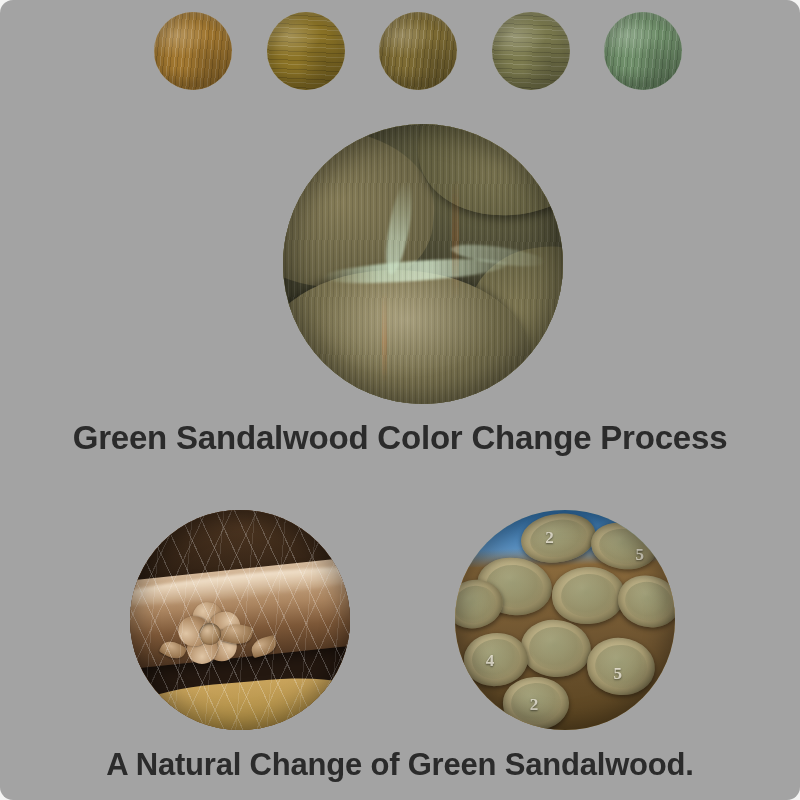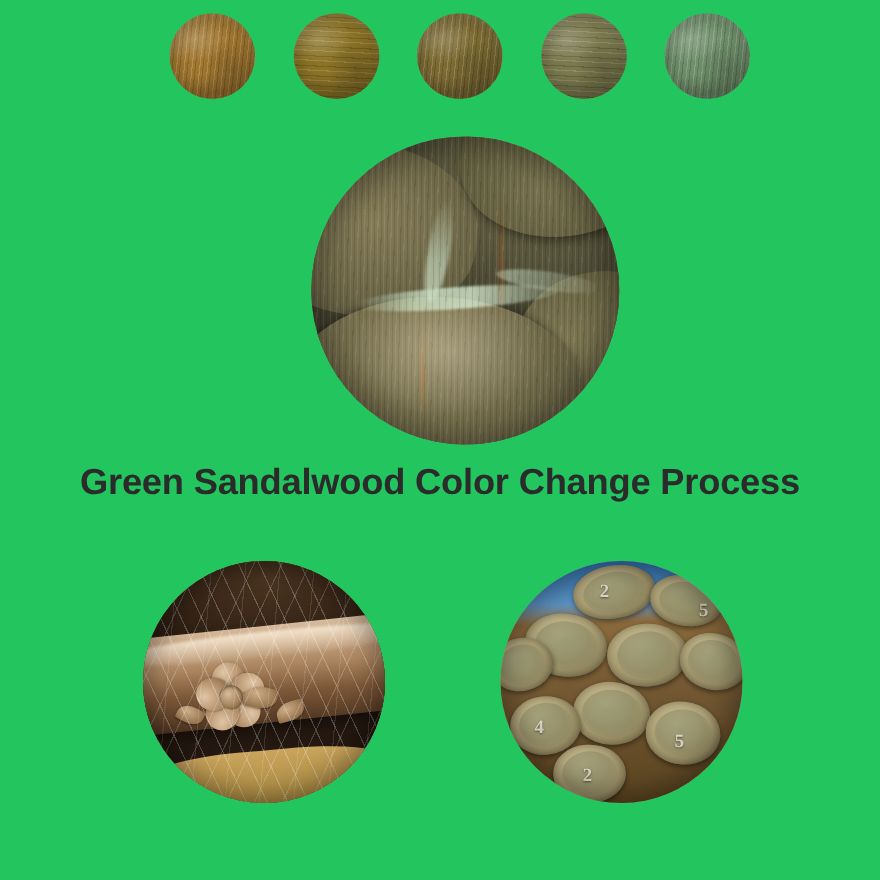--- a/index.html
+++ b/index.html
@@ -315,21 +315,21 @@
     pointer-events:none;
   }
   #circle-logs .vign4 {
     position:absolute; inset:0; border-radius:50%;
     box-shadow:inset 0 0 22px 7px rgba(0,0,0,.32);
   }
 </style>
 </head>
 <body>
 
-<div id="page" style="background: #22c55e;">
+<div id="page" style="background: #a3a3a3; border-radius: 13px;">
 
   <div>
 
     <div class="swatch" style="left:154px;">
       <div class="tex" id="sw1" style="background: rgb(160, 118, 47);">
         <div class="grain-v"></div>
           <div class="mottle"></div>
           <div class="vign"></div>
       </div>
     </div>
@@ -425,14 +425,15 @@
 
     <div class="num" style="left:41%; top:8%;">2</div>
     <div class="num" style="left:82%; top:16%;">5</div>
     <div class="num" style="left:72%; top:70%;">5</div>
     <div class="num" style="left:14%; top:64%;">4</div>
     <div class="num" style="left:34%; top:84%;">2</div>
 
     <div class="vign4"></div>
   </div>
 
+  <div class="caption" id="title-bottom" style="color: rgb(43, 43, 43);">A Natural Change of Green Sandalwood.</div>
 
 </div>
 
 </body></html>

